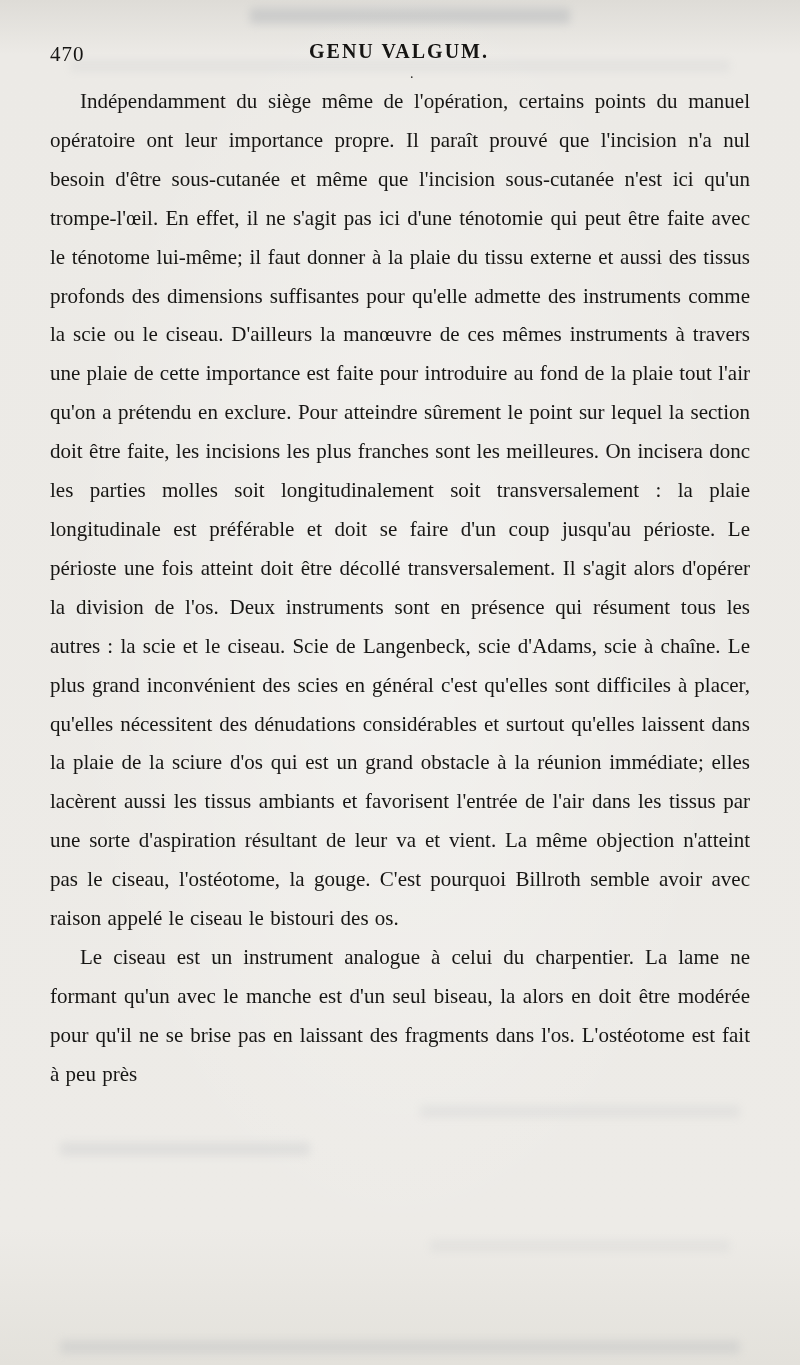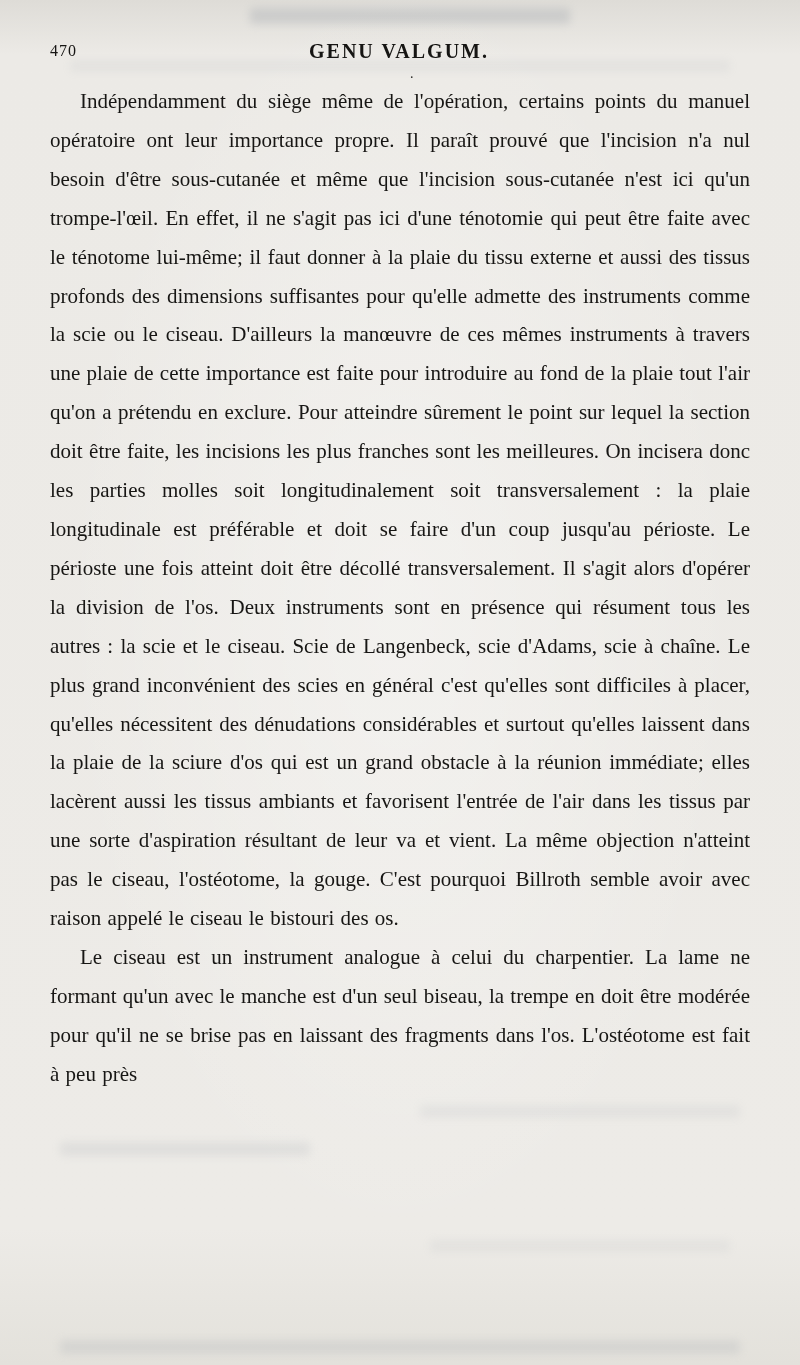--- a/index.html
+++ b/index.html
@@ -44,21 +44,21 @@
     position: absolute;
     top: 40px;
     left: 50px;
     right: 52px;
     height: 30px;
   }
   .page-number {
     position: absolute;
     left: 0;
     top: 2px;
-    font-size: 16px;
+    font-size: 21px;
     letter-spacing: 1px;
   }
   .running-title {
     position: absolute;
     left: 0;
     right: 0;
     top: 0;
     text-align: center;
     font-size: 20px;
     font-weight: 700;
@@ -102,16 +102,16 @@
   <span class="bleed b6"></span>
 
   <div class="page-header">
     <span class="page-number">470</span>
     <span class="running-title">GENU VALGUM.</span>
     <span class="header-dot">.</span>
   </div>
 
   <div class="body-text">
     <p>Indépendamment du siège même de l'opération, certains points du manuel opératoire ont leur importance propre. Il paraît prouvé que l'incision n'a nul besoin d'être sous-cutanée et même que l'incision sous-cutanée n'est ici qu'un trompe-l'œil. En effet, il ne s'agit pas ici d'une ténotomie qui peut être faite avec le ténotome lui-même; il faut donner à la plaie du tissu externe et aussi des tissus profonds des dimensions suffisantes pour qu'elle admette des instruments comme la scie ou le ciseau. D'ailleurs la manœuvre de ces mêmes instruments à travers une plaie de cette importance est faite pour introduire au fond de la plaie tout l'air qu'on a prétendu en exclure. Pour atteindre sûrement le point sur lequel la section doit être faite, les incisions les plus franches sont les meilleures. On incisera donc les parties molles soit longitudinalement soit transversalement : la plaie longitudinale est préférable et doit se faire d'un coup jusqu'au périoste. Le périoste une fois atteint doit être décollé transversalement. Il s'agit alors d'opérer la division de l'os. Deux instruments sont en présence qui résument tous les autres : la scie et le ciseau. Scie de Langenbeck, scie d'Adams, scie à chaîne. Le plus grand inconvénient des scies en général c'est qu'elles sont difficiles à placer, qu'elles nécessitent des dénudations considérables et surtout qu'elles laissent dans la plaie de la sciure d'os qui est un grand obstacle à la réunion immédiate; elles lacèrent aussi les tissus ambiants et favorisent l'entrée de l'air dans les tissus par une sorte d'aspiration résultant de leur va et vient. La même objection n'atteint pas le ciseau, l'ostéotome, la gouge. C'est pourquoi Billroth semble avoir avec raison appelé le ciseau le bistouri des os.</p>
-    <p>Le ciseau est un instrument analogue à celui du charpentier. La lame ne formant qu'un avec le manche est d'un seul biseau, la trempe en doit être modérée pour qu'il ne se brise pas en laissant des fragments dans l'os. L'ostéotome est fait à peu près</p>
+    <p>Le ciseau est un instrument analogue à celui du charpentier. La lame ne formant qu'un avec le manche est d'un seul biseau, la alors en doit être modérée pour qu'il ne se brise pas en laissant des fragments dans l'os. L'ostéotome est fait à peu près</p>
   </div>
 
 </div>
 
 </body></html>

